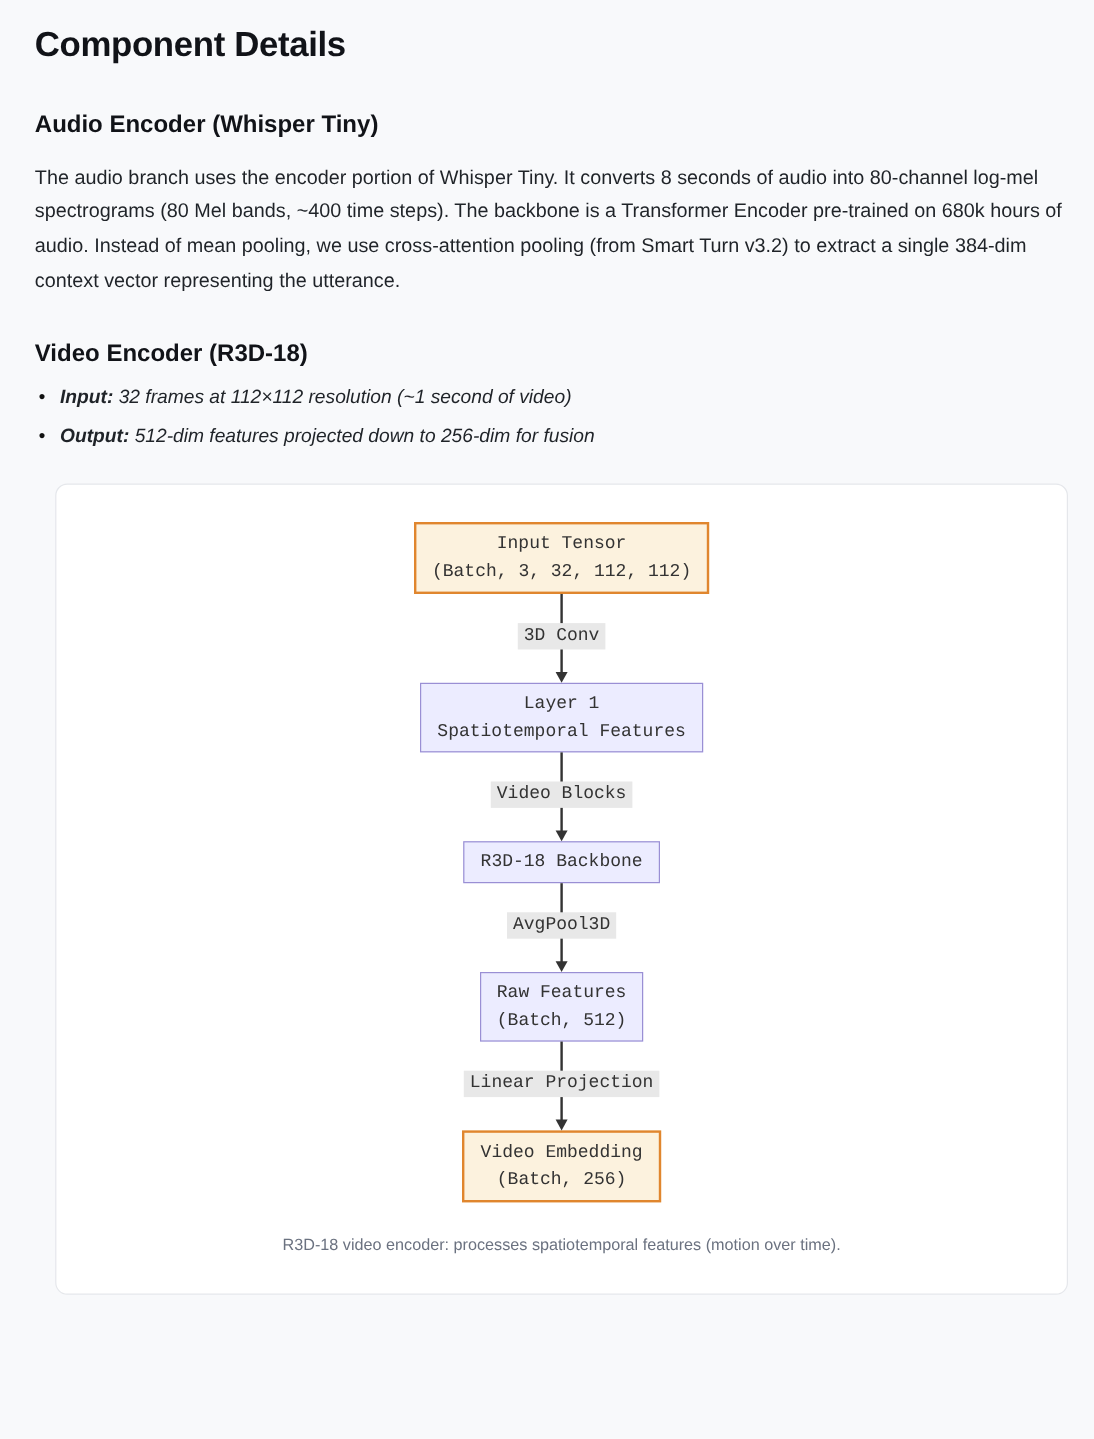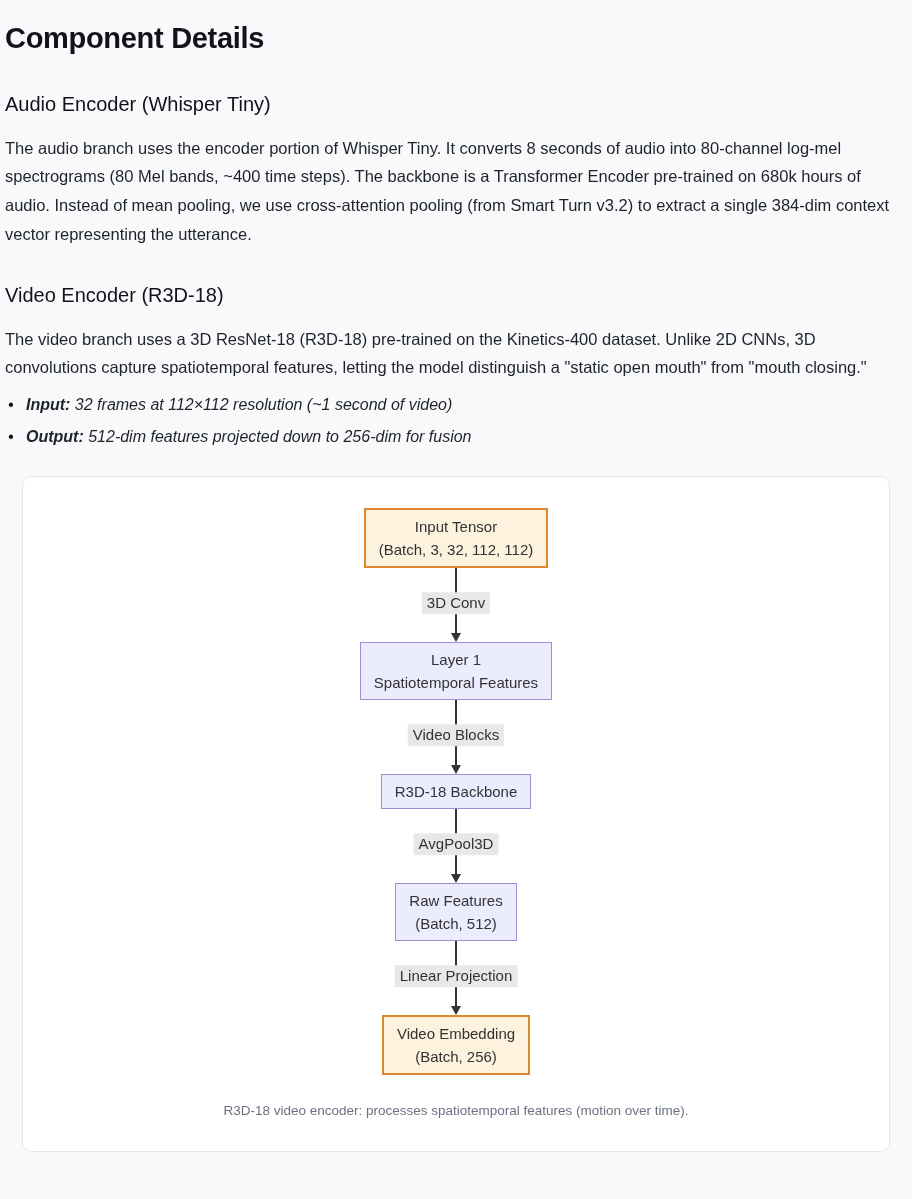--- a/index.html
+++ b/index.html
@@ -4,35 +4,35 @@
 <style>
   * { margin: 0; padding: 0; box-sizing: border-box; }
   html, body { width: 912px; }
   body {
     height: 1199px;
     background: #f8f9fb;
     font-family: "Liberation Sans", sans-serif;
     color: #212529;
     overflow: hidden;
   }
-  .content { padding: 0 5px; }
+  .content { padding: 0 5px; margin-left: 24px; }
 
   h1 {
     margin-top: 20px;
     font-size: 29px;
     line-height: 1.3;
     font-weight: 700;
     color: #111318;
     letter-spacing: -0.3px;
   }
   h2 {
     margin-top: 32px;
     font-size: 20px;
     line-height: 1.4;
-    font-weight: 400;
+    font-weight: 700;
     color: #111318;
   }
   p.body-text {
     margin-top: 16px;
     font-size: 16.5px;
     line-height: 1.74;
     color: #1f2328;
   }
   ul.spec-list {
     margin-top: 11px;
@@ -62,21 +62,21 @@
     background: #ffffff;
     border: 1px solid #e5e7eb;
     border-radius: 10px;
     padding-top: 31px;
     overflow: hidden;
   }
   .flow {
     display: flex;
     flex-direction: column;
     align-items: center;
-    font-family: Liberation Sans, sans-serif;
+    font-family: Liberation Mono, monospace;
     color: #333333;
   }
   .node {
     display: flex;
     flex-direction: column;
     align-items: center;
     justify-content: center;
     text-align: center;
     font-size: 15px;
     line-height: 23px;
@@ -143,21 +143,20 @@
 <body>
 
 <div class="content">
 
   <h1>Component Details</h1>
 
   <h2>Audio Encoder (Whisper Tiny)</h2>
   <p class="body-text">The audio branch uses the encoder portion of Whisper Tiny. It converts 8 seconds of audio into 80-channel log-mel spectrograms (80 Mel bands, ~400 time steps). The backbone is a Transformer Encoder pre-trained on 680k hours of audio. Instead of mean pooling, we use cross-attention pooling (from Smart Turn v3.2) to extract a single 384-dim context vector representing the utterance.</p>
 
   <h2>Video Encoder (R3D-18)</h2>
-  <p class="body-text">The video branch uses a 3D ResNet-18 (R3D-18) pre-trained on the Kinetics-400 dataset. Unlike 2D CNNs, 3D convolutions capture spatiotemporal features, letting the model distinguish a "static open mouth" from "mouth closing."</p>
 
   <ul class="spec-list">
     <li><span class="bold">Input:</span><span> 32 frames at 112×112 resolution (~1 second of video)</span></li>
     <li><span class="bold">Output:</span><span> 512-dim features projected down to 256-dim for fusion</span></li>
   </ul>
 
   <div class="card">
     <div class="flow">
 
       <div class="node orange">

